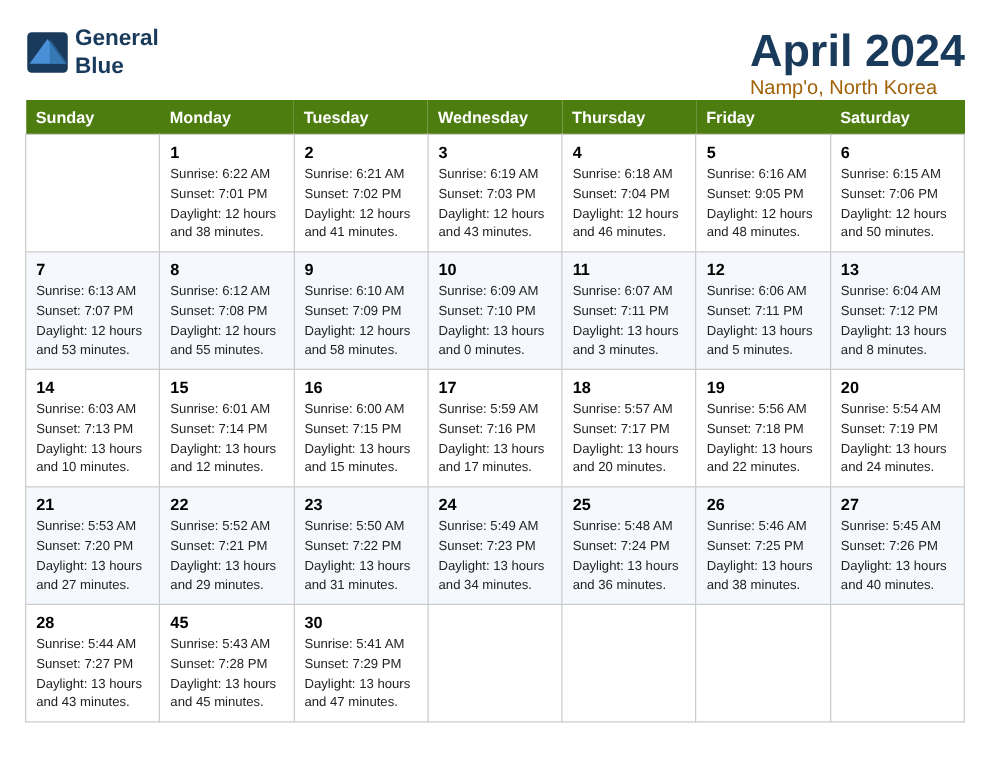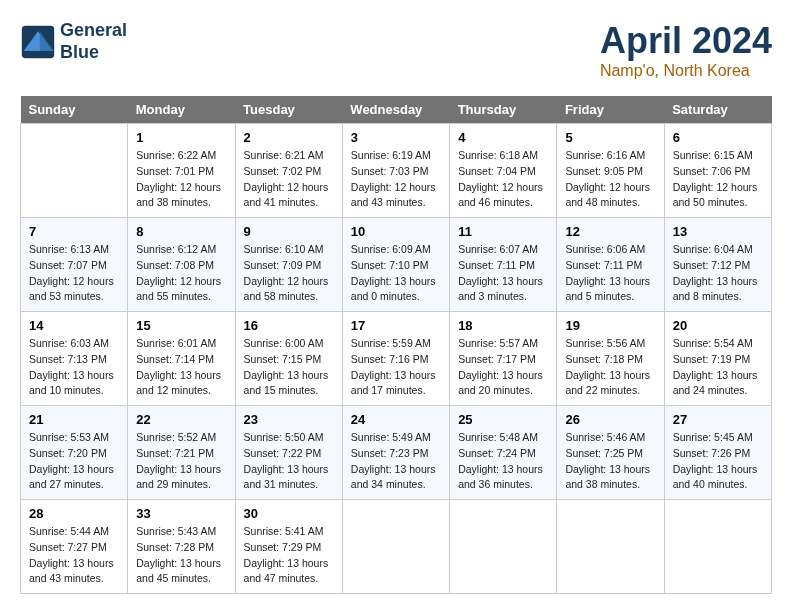--- a/index.html
+++ b/index.html
@@ -7,21 +7,20 @@
       font-family: Arial, sans-serif;
       background: #fff;
       width: 792px;
       min-height: 612px;
       padding: 20px;
     }
     .header {
       display: flex;
       justify-content: space-between;
       align-items: flex-start;
-      margin-bottom: 16px;
     }
     .logo {
       display: flex;
       align-items: center;
     }
     .logo-text {
       font-size: 18px;
       font-weight: bold;
       color: #1a3a5c;
       line-height: 1.2;
@@ -42,21 +41,21 @@
     .subtitle {
       font-size: 16px;
       color: #a16207;
     }
     table {
       width: 100%;
       border-collapse: collapse;
       font-size: 11px;
     }
     thead tr th {
-      background-color: #737373;
+      background-color: #4d7c0f;
       color: #fff;
       padding: 6px 8px;
       text-align: left;
       font-size: 13px;
       font-weight: bold;
     }
     tbody tr td {
       border: 1px solid #ccc;
       padding: 6px 8px;
       vertical-align: top;
@@ -234,21 +233,21 @@
           <span class="day-num">27</span>
           <div class="day-info"><span>Sunrise: 5:45 AM</span><br><span>Sunset: 7:26 PM</span><br><span>Daylight: 13 hours and 40 minutes.</span></div>
         </td>
       </tr>
       <tr>
         <td>
           <span class="day-num">28</span>
           <div class="day-info"><span>Sunrise: 5:44 AM</span><br><span>Sunset: 7:27 PM</span><br><span>Daylight: 13 hours and 43 minutes.</span></div>
         </td>
         <td>
-          <span class="day-num">33</span>
+          <span class="day-num">45</span>
           <div class="day-info"><span>Sunrise: 5:43 AM</span><br><span>Sunset: 7:28 PM</span><br><span>Daylight: 13 hours and 45 minutes.</span></div>
         </td>
         <td>
           <span class="day-num">30</span>
           <div class="day-info"><span>Sunrise: 5:41 AM</span><br><span>Sunset: 7:29 PM</span><br><span>Daylight: 13 hours and 47 minutes.</span></div>
         </td>
         <td class="empty-cell"></td>
         <td class="empty-cell"></td>
         <td class="empty-cell"></td>
         <td class="empty-cell"></td>

